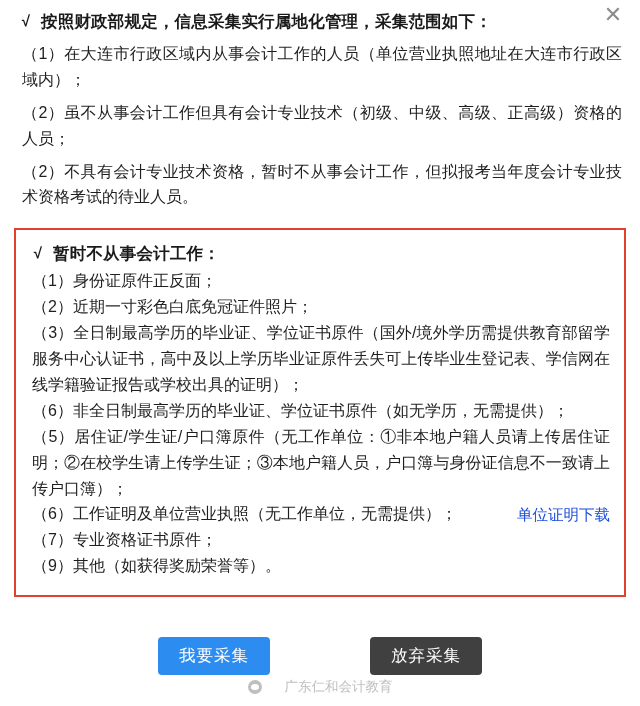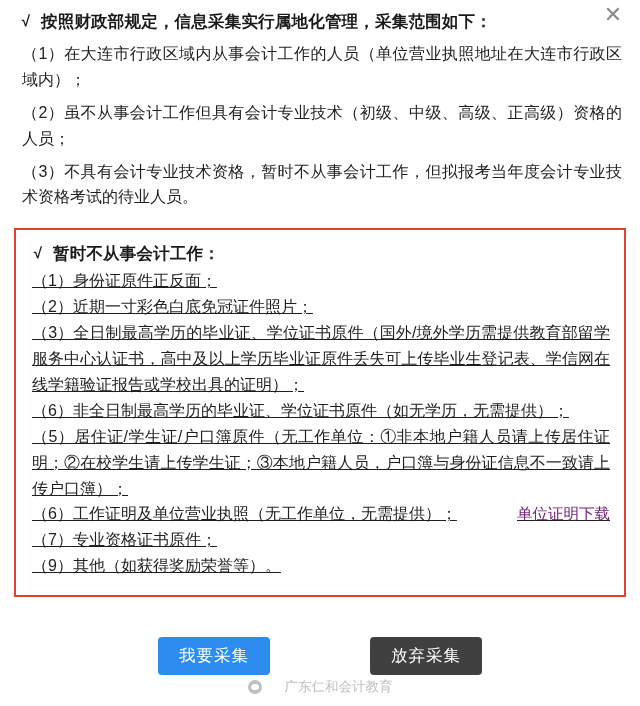--- a/index.html
+++ b/index.html
@@ -75,36 +75,35 @@
     margin: 18px 14px 0 14px;
     border: 2px solid #e0402c;
     padding: 12px 14px 16px 14px;
     box-sizing: border-box;
   }
   .materials-box .section-title {
     margin-bottom: 2px;
   }
   .materials-box .item {
     margin-top: 0;
-    text-decoration: underline;
   }
   .item-with-link {
     display: block;
     position: relative;
   }
   .download-link {
-    color: #701a75;
+    color: #1d4ed8;
     font-size: 15.5px;
     text-decoration: none;
     white-space: nowrap;
     cursor: pointer;
   }
   .link-row {
     display: flex;
-    align-items: flex-start;
+    align-items: flex-end;
     justify-content: space-between;
     gap: 10px;
   }
   .link-row .link-text {
     flex: 1 1 auto;
   }
   .buttons {
     position: absolute;
     left: 0;
     right: 0;
@@ -177,21 +176,21 @@
 
   <div class="close-btn">✕</div>
 
   <div class="section first-section">
     <div class="section-title">
       <span class="check-mark">√</span>
       <span>按照财政部规定，信息采集实行属地化管理，采集范围如下：</span>
     </div>
     <div class="item">（1）在大连市行政区域内从事会计工作的人员（单位营业执照地址在大连市行政区域内）；</div>
     <div class="item">（2）虽不从事会计工作但具有会计专业技术（初级、中级、高级、正高级）资格的人员；</div>
-    <div class="item">（3）不具有会计专业技术资格，暂时不从事会计工作，但拟报考当年度会计专业技术资格考试的待业人员。</div>
+    <div class="item">（2）不具有会计专业技术资格，暂时不从事会计工作，但拟报考当年度会计专业技术资格考试的待业人员。</div>
   </div>
 
   <div class="materials-box">
     <div class="section-title">
       <span class="check-mark">√</span>
       <span>暂时不从事会计工作：</span>
     </div>
     <div class="item">（1）身份证原件正反面；</div>
     <div class="item">（2）近期一寸彩色白底免冠证件照片；</div>
     <div class="item">（3）全日制最高学历的毕业证、学位证书原件（国外/境外学历需提供教育部留学服务中心认证书，高中及以上学历毕业证原件丢失可上传毕业生登记表、学信网在线学籍验证报告或学校出具的证明）；</div>

